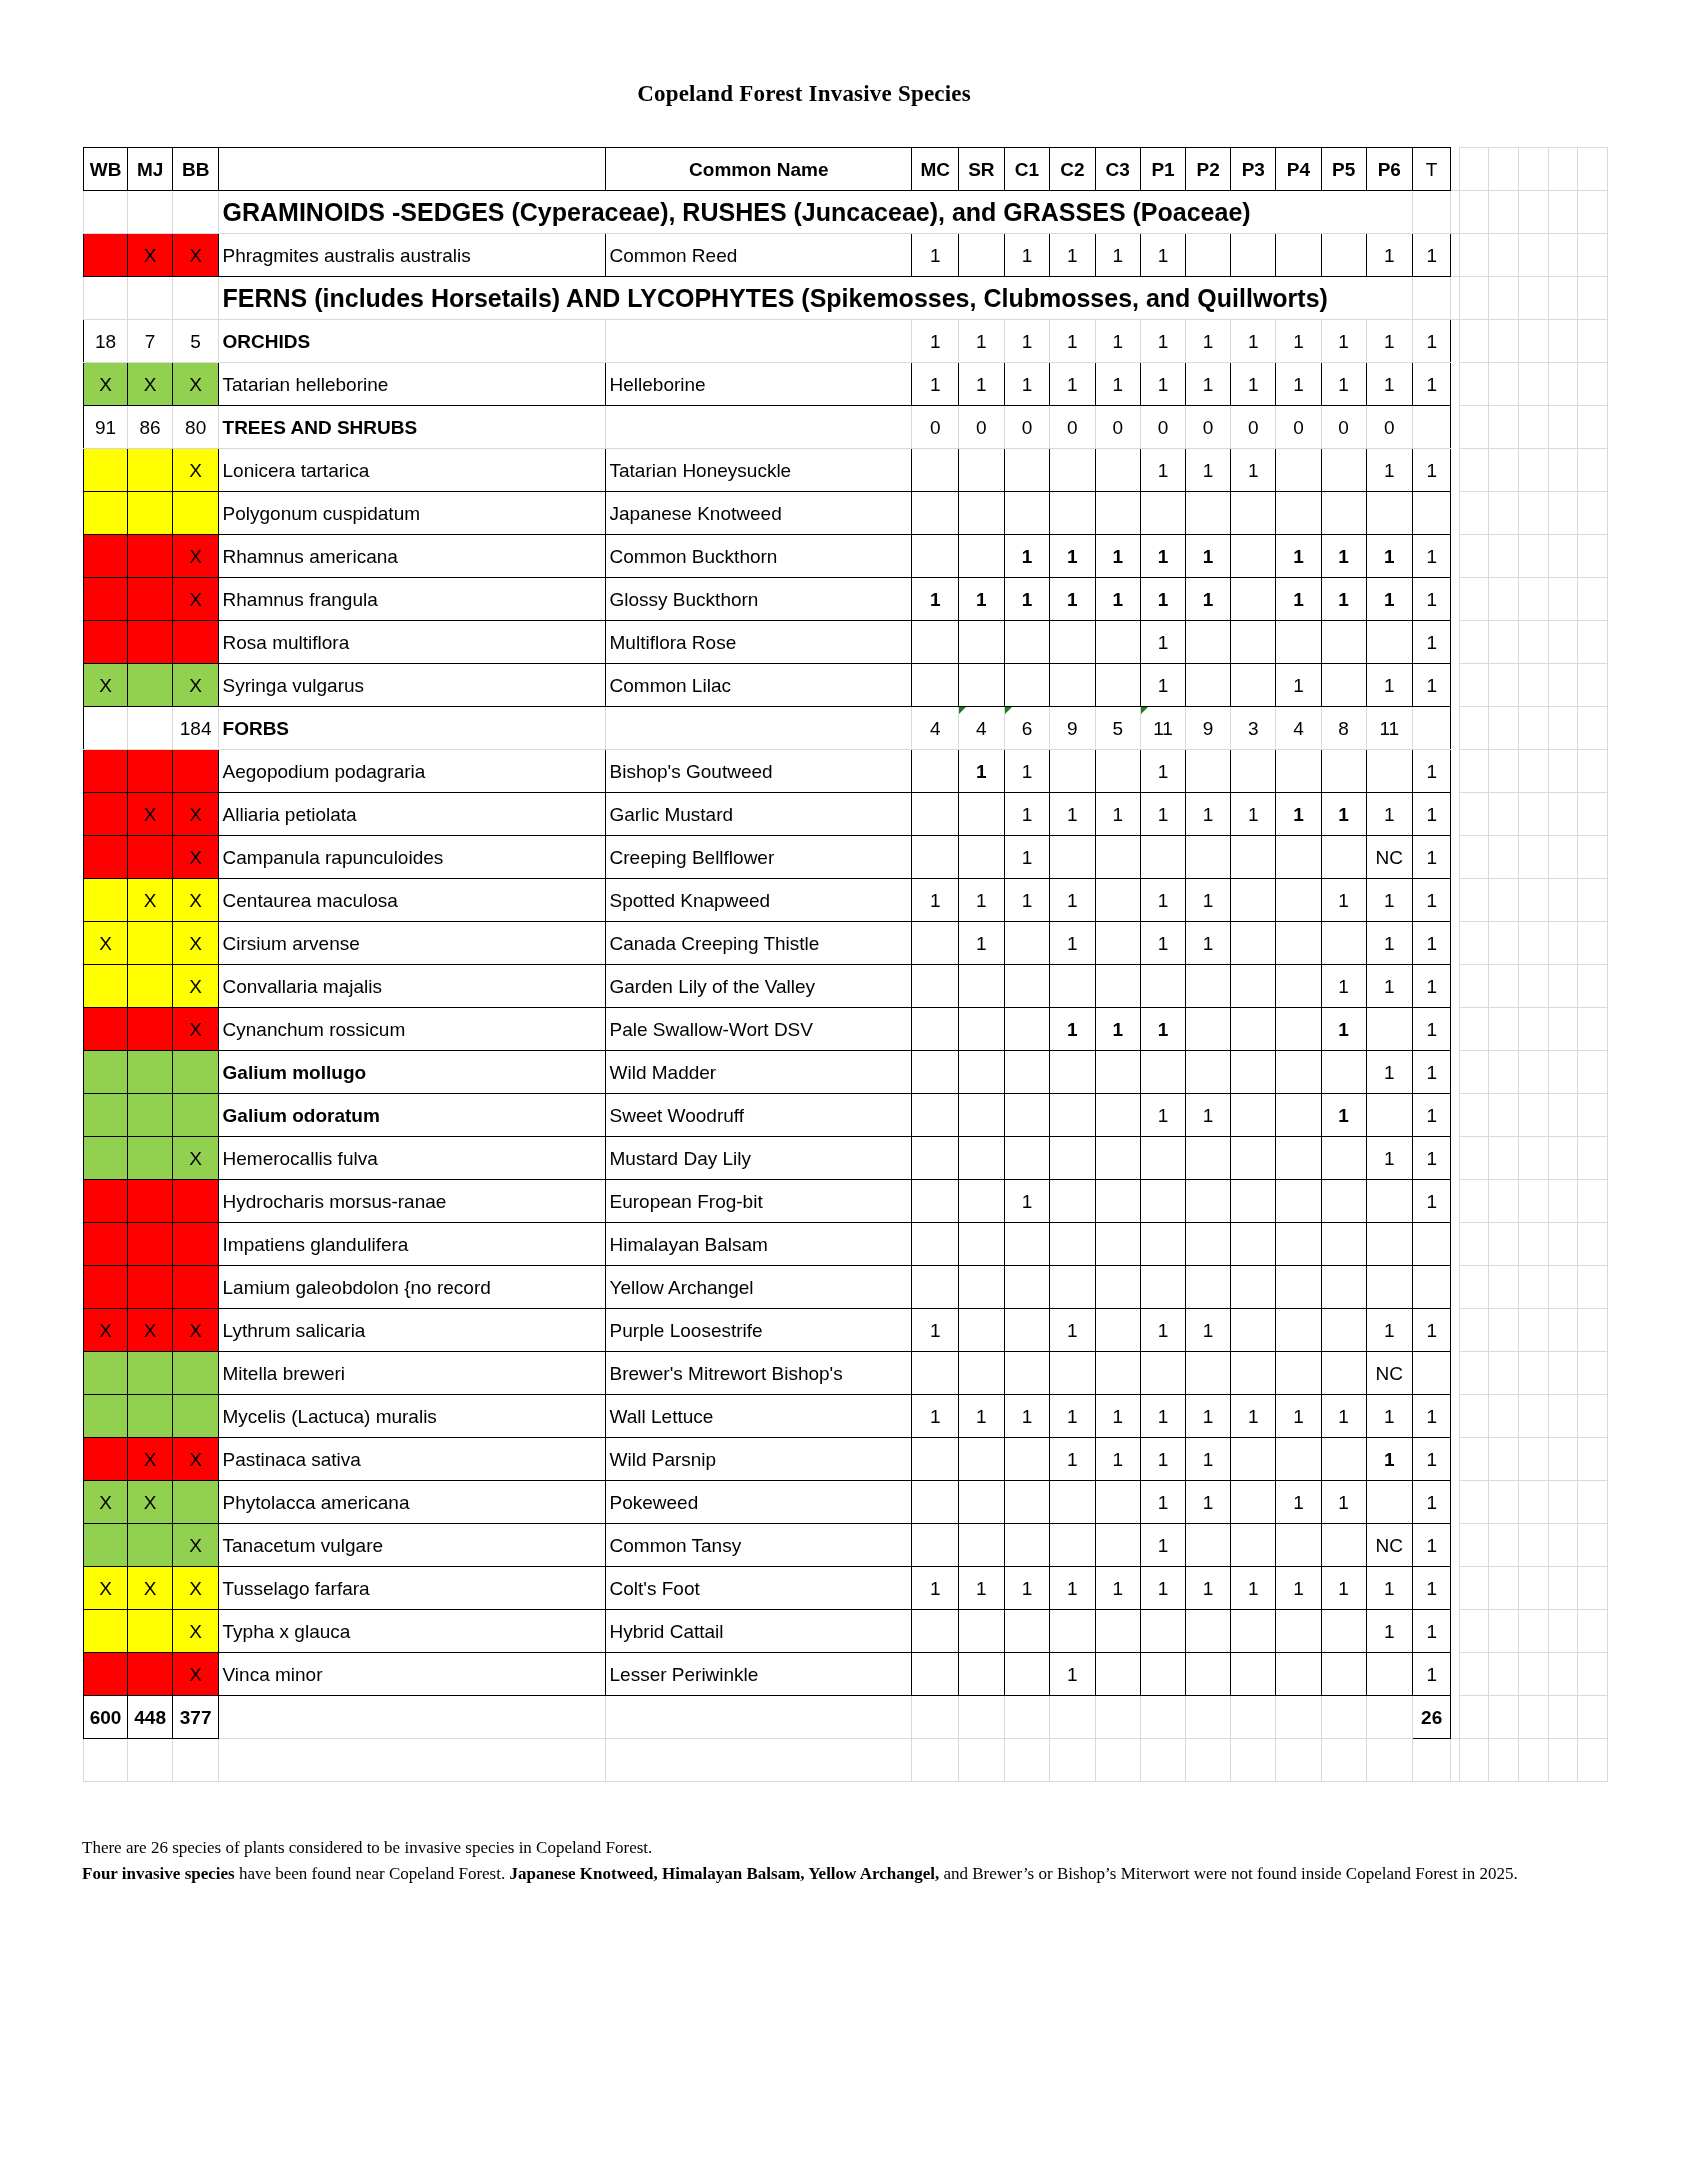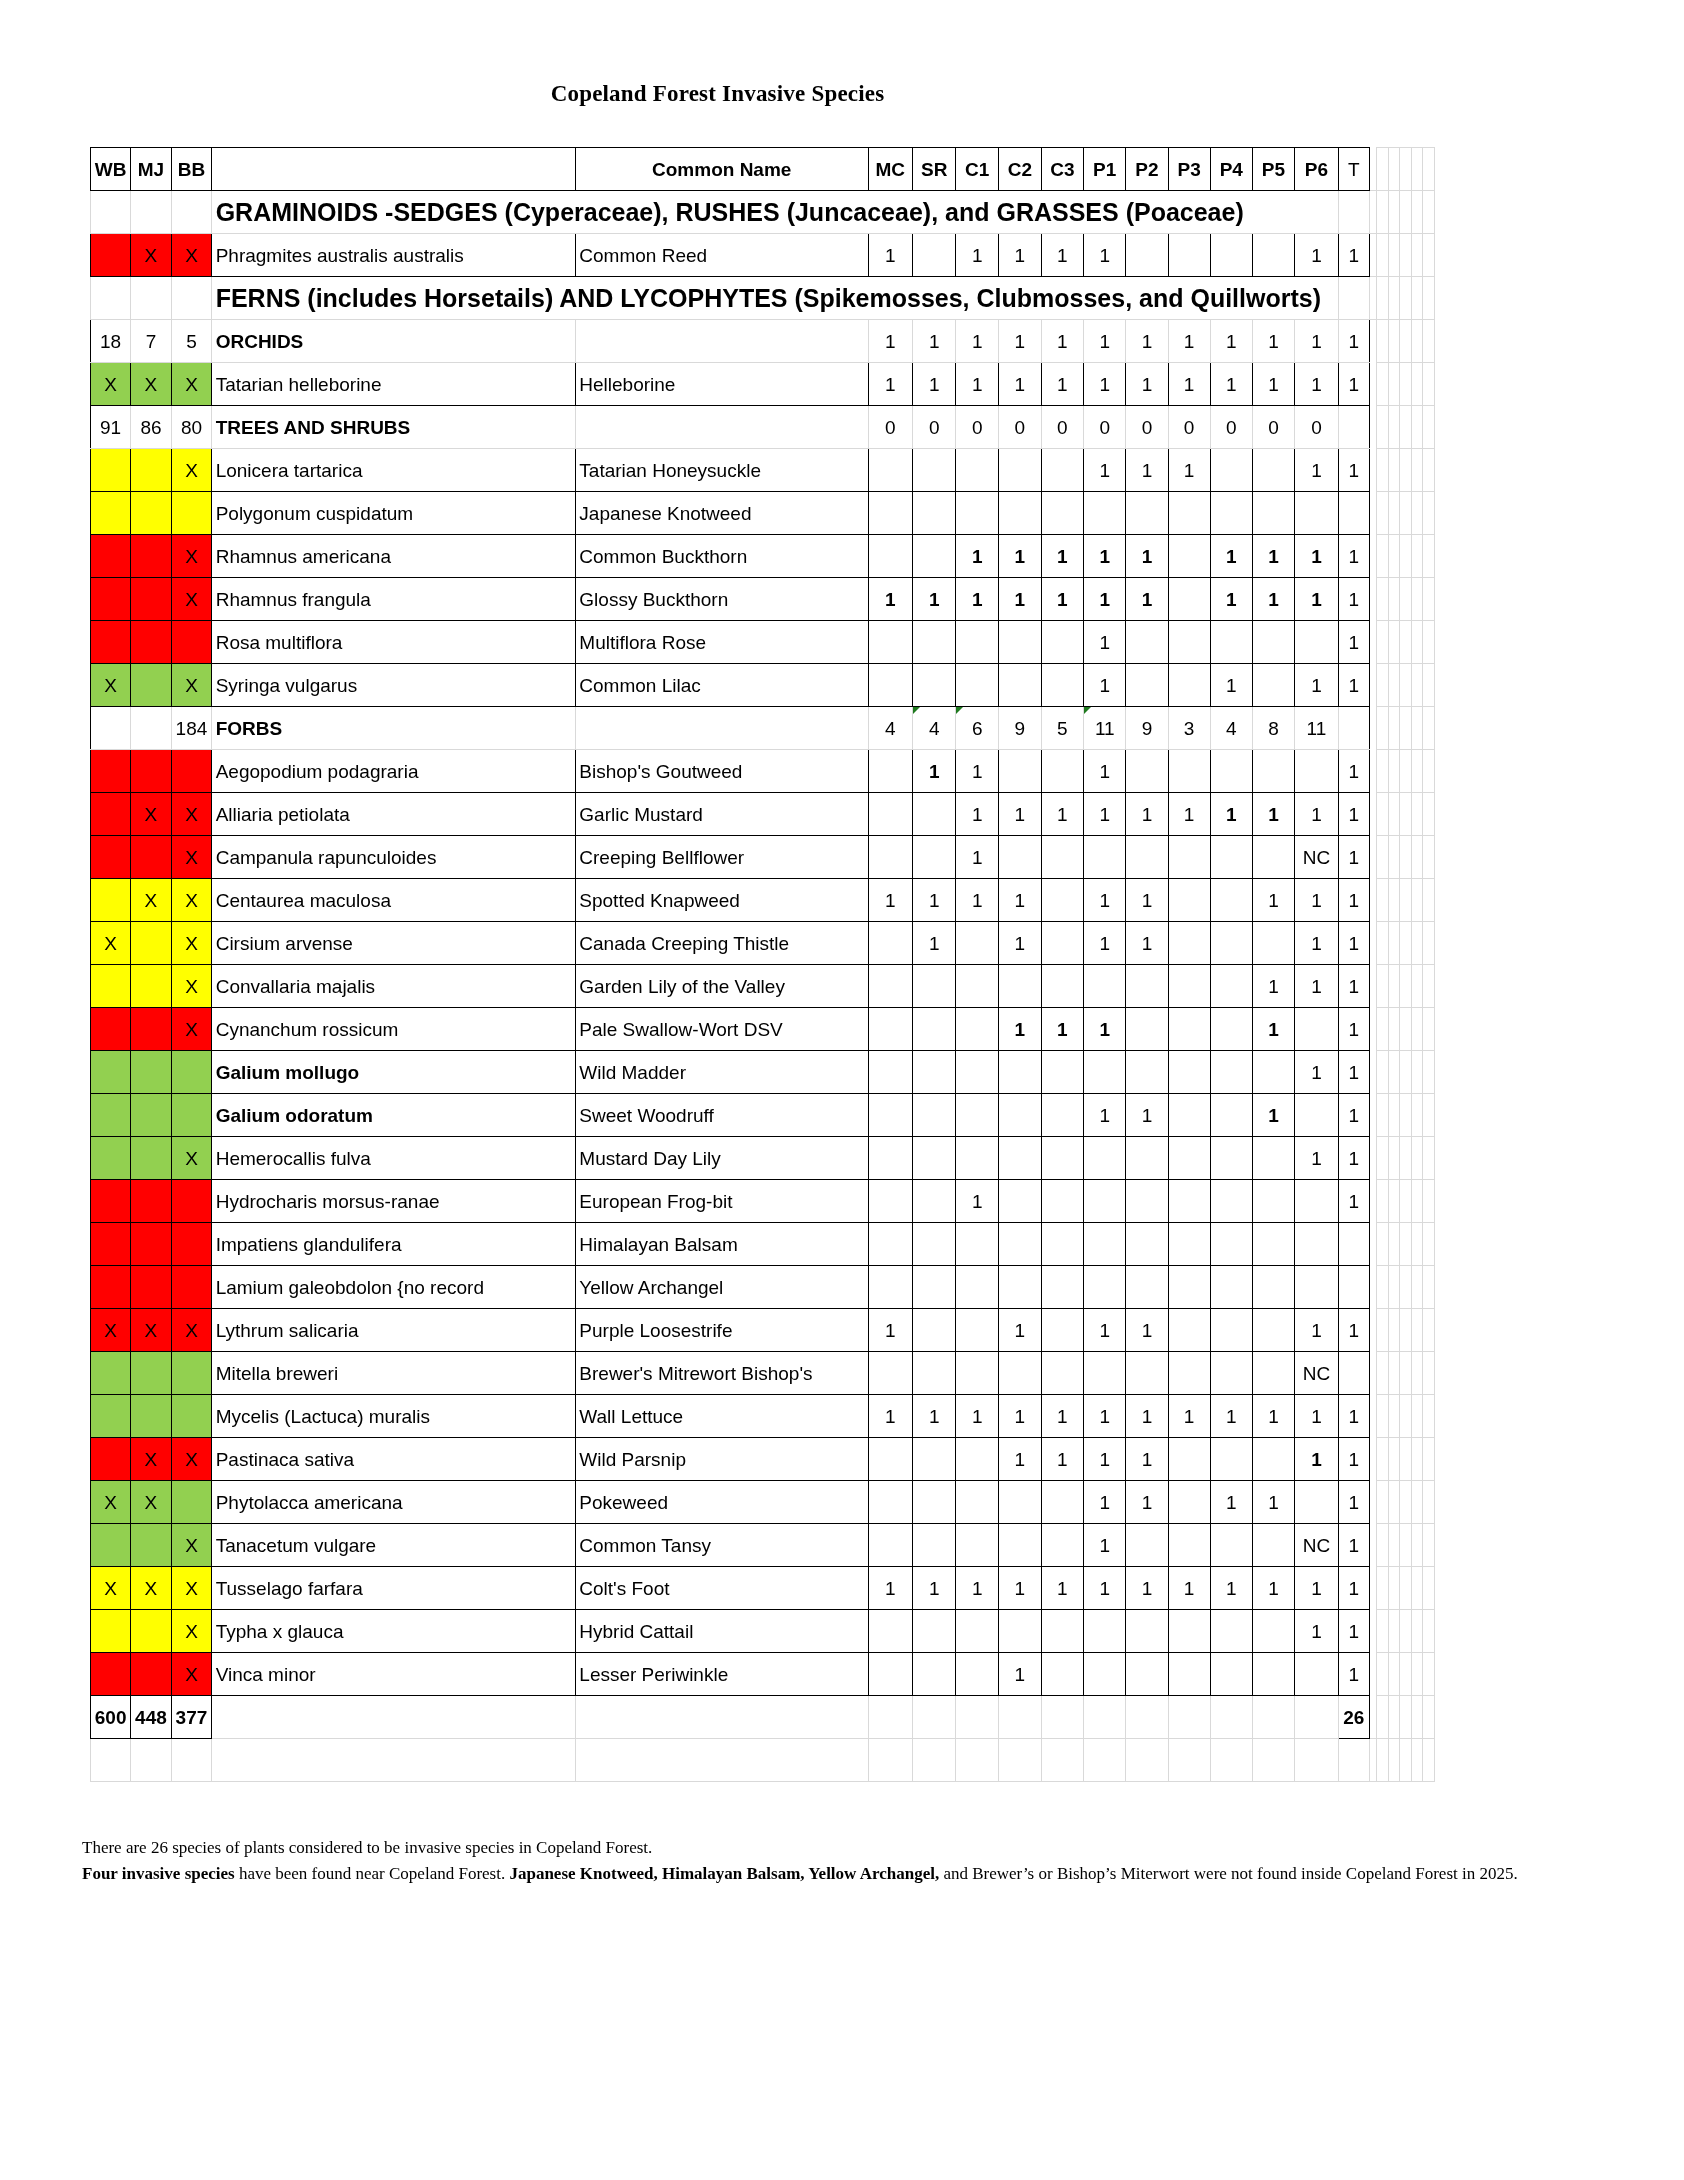--- a/index.html
+++ b/index.html
@@ -1,28 +1,28 @@
 <!DOCTYPE html>
 <html style="font-size:13.6px"><head>
 <meta charset="utf-8">
 <style>
   html,body{margin:0;padding:0;background:#ffffff;}
   body{width:1685px;height:2181px;font-family:"Liberation Sans",sans-serif;-webkit-font-smoothing:none;}
-  .page{position:relative;width:1435px;height:2181px;box-sizing:border-box;}
+  .page{position:relative;width:1608px;height:2181px;box-sizing:border-box;}
 
   .title{
     text-align:center;
     font-family:"Liberation Serif",serif;
     font-weight:bold;
     font-size:23px;
     padding-top:81px;
     letter-spacing:0.2px;
   }
 
-  .sheet-wrap{position:absolute;left:90px;top:147px;}
+  .sheet-wrap{position:absolute;left:83px;top:147px;}
   table.sheet{border-collapse:collapse;table-layout:fixed;}
   table.sheet td{
     font-family:"Liberation Sans",sans-serif;
     font-size:19px;
     line-height:1;
     height:43px;
     padding:0 3.4px;
     box-sizing:border-box;
     border:0.9px solid #d9d9d9;
     background:#ffffff;

